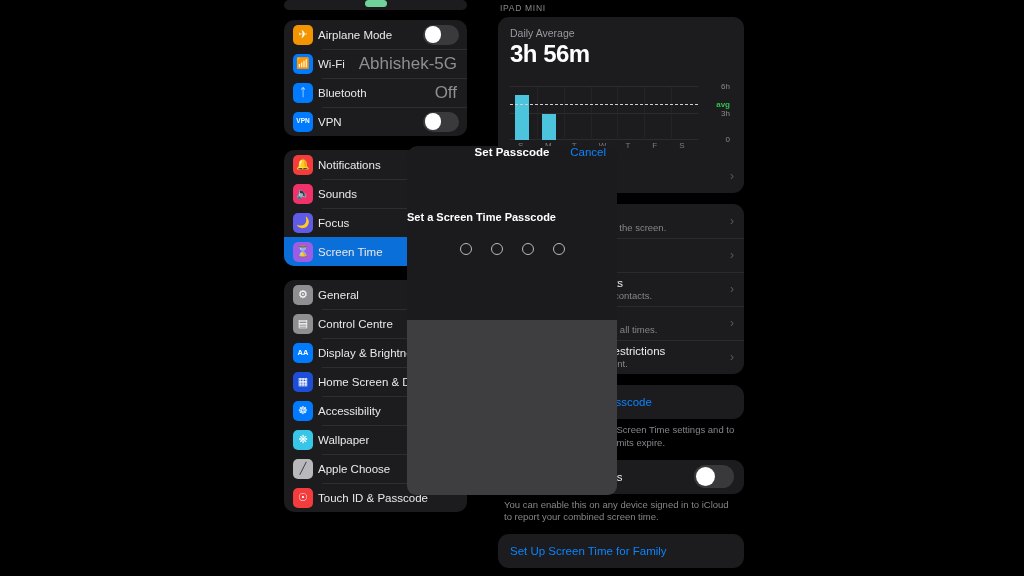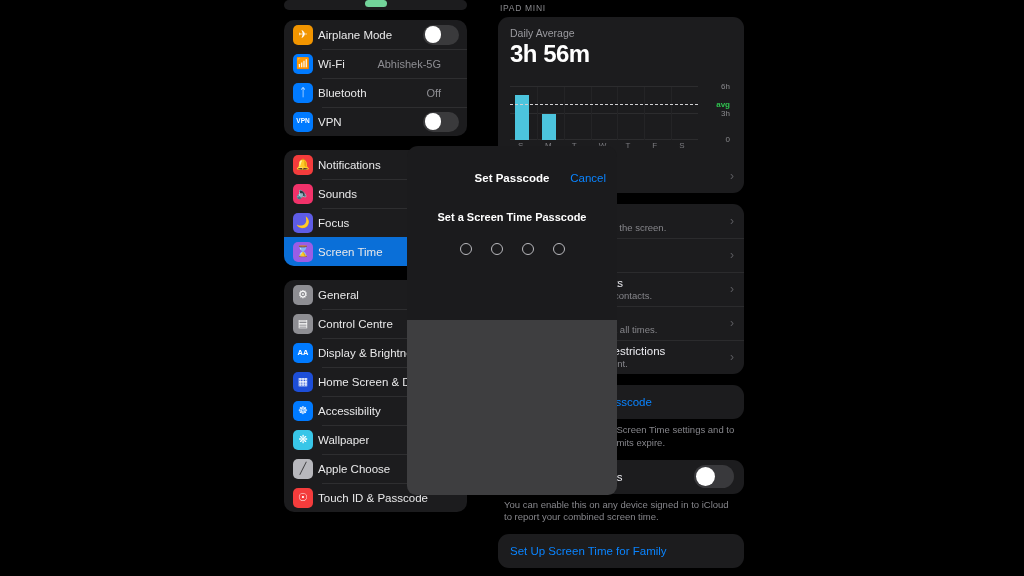--- a/index.html
+++ b/index.html
@@ -29,21 +29,21 @@
   .sb-row.selected::before { background: transparent; }
   .sb-icon {
     width: 20px; height: 20px; border-radius: 5px; flex: 0 0 20px;
     display: flex; align-items: center; justify-content: center;
     font-size: 11px; color: #fff; line-height: 1;
   }
   .sb-label {
     margin-left: 5px; font-size: 11.5px; color: #e9e9ea;
     white-space: nowrap; overflow: hidden;
   }
-  .sb-value { margin-left: auto; margin-right: 26px; font-size: 11px; color: #8e8e93; white-space: nowrap; }
+  .sb-value { margin-left: auto; margin-right: 10px; font-size: 17px; color: #8e8e93; white-space: nowrap; }
   .sb-toggle {
     margin-left: auto; margin-right: 8px; width: 36px; height: 20px;
     background: #3a3a3c; border-radius: 10px; position: relative; flex: 0 0 36px;
   }
   .sb-toggle .knob {
     position: absolute; top: 1.6px; left: 1.6px; width: 16.8px; height: 16.8px;
     background: #fff; border-radius: 50%;
   }
   .sb-partial { height: 10px; margin-bottom: 10px; }
   .sb-partial .pill { width: 22px; height: 7px; border-radius: 4px; background: #72d39a; margin: 0 auto; }
@@ -100,24 +100,24 @@
   .rp-toggle { width: 40px; height: 23px; background: #39393c; border-radius: 12px; position: relative; flex: 0 0 40px; }
   .rp-toggle .knob { position: absolute; top: 2px; left: 2px; width: 19px; height: 19px; background: #fff; border-radius: 50%; }
   .gap { height: 11px; }
 
   
   #modal {
     position: absolute; left: 407px; top: 146px; width: 210px; height: 176px;
     background: #1b1b1d; border-top-left-radius: 11px; border-top-right-radius: 11px;
     z-index: 40;
   }
-  .modal-bar { display: flex; align-items: flex-end; justify-content: center; height: 38px; position: relative; }
+  .modal-bar { display: flex; align-items: flex-start; justify-content: center; height: 38px; position: relative; }
   .modal-title { font-size: 11.5px; color: #fff; font-weight: 700; }
   .modal-cancel { position: absolute; right: 11px; font-size: 11.5px; color: #0a84ff; }
-  .modal-prompt { text-align: center; font-size: 11px; color: #fff; font-weight: 700; margin-top: 27px; }
+  .modal-prompt { text-align: left; font-size: 11px; color: #fff; font-weight: 700; margin-top: 27px; }
   .dots { display: flex; justify-content: center; gap: 19px; margin-top: 20px; }
   .dot { width: 12px; height: 12px; border: 1.2px solid #b9b9bd; border-radius: 50%; }
   #keyboard {
     position: absolute; left: 407px; top: 320px; width: 210px; height: 175px;
     background: #3e3e40; border-bottom-left-radius: 9px; border-bottom-right-radius: 9px;
     z-index: 41;
   }
 </style>
 </head>
 <body>

